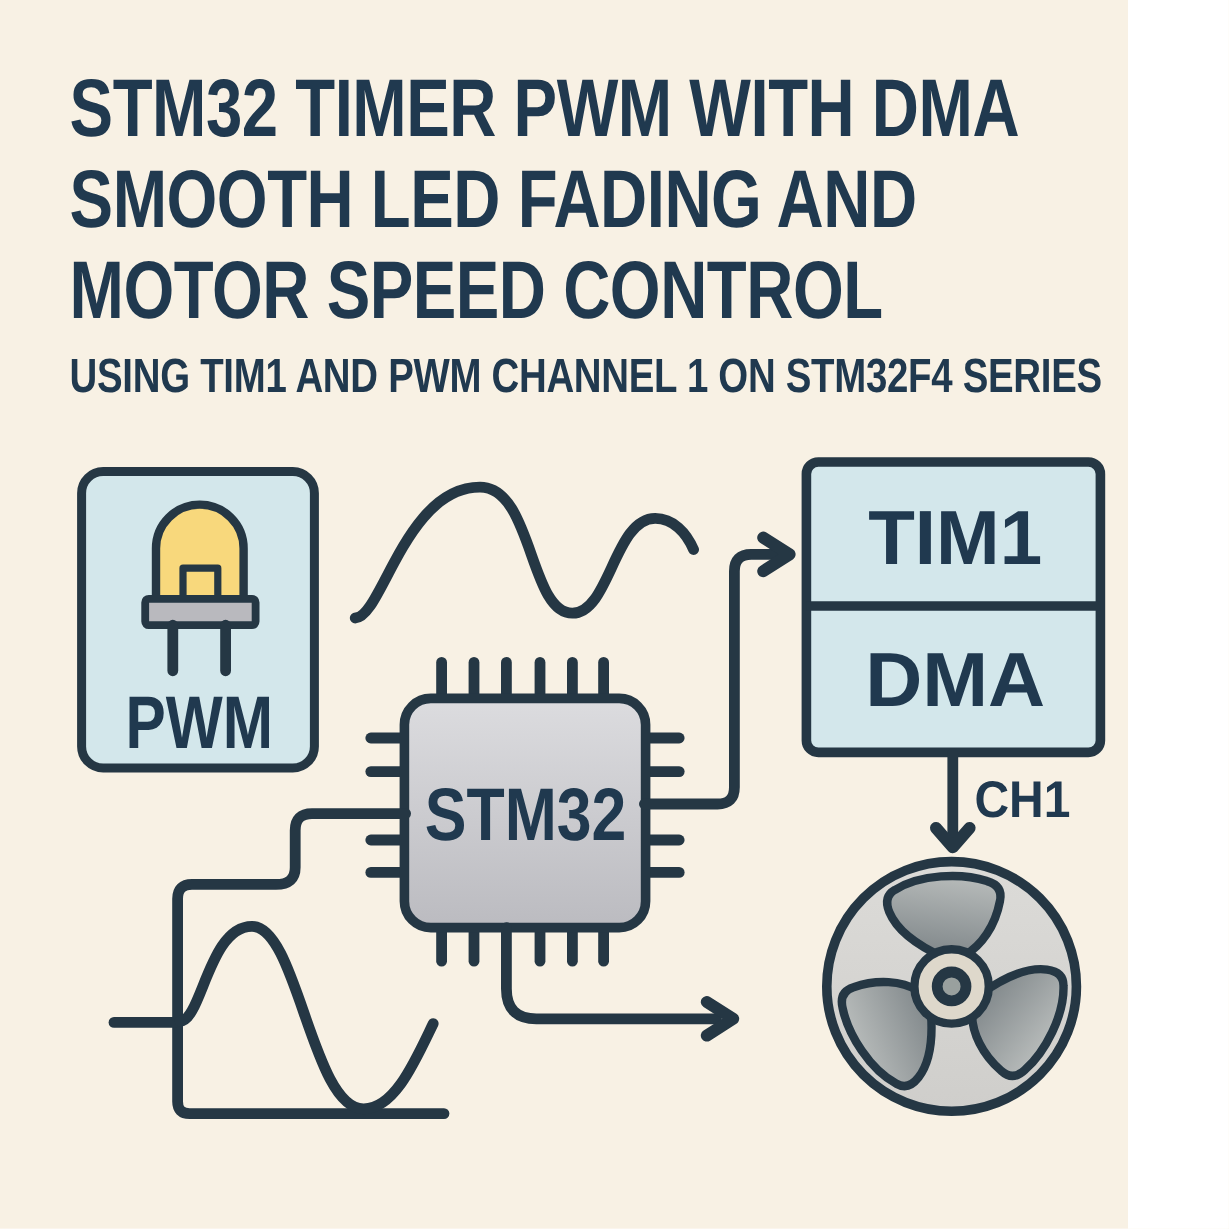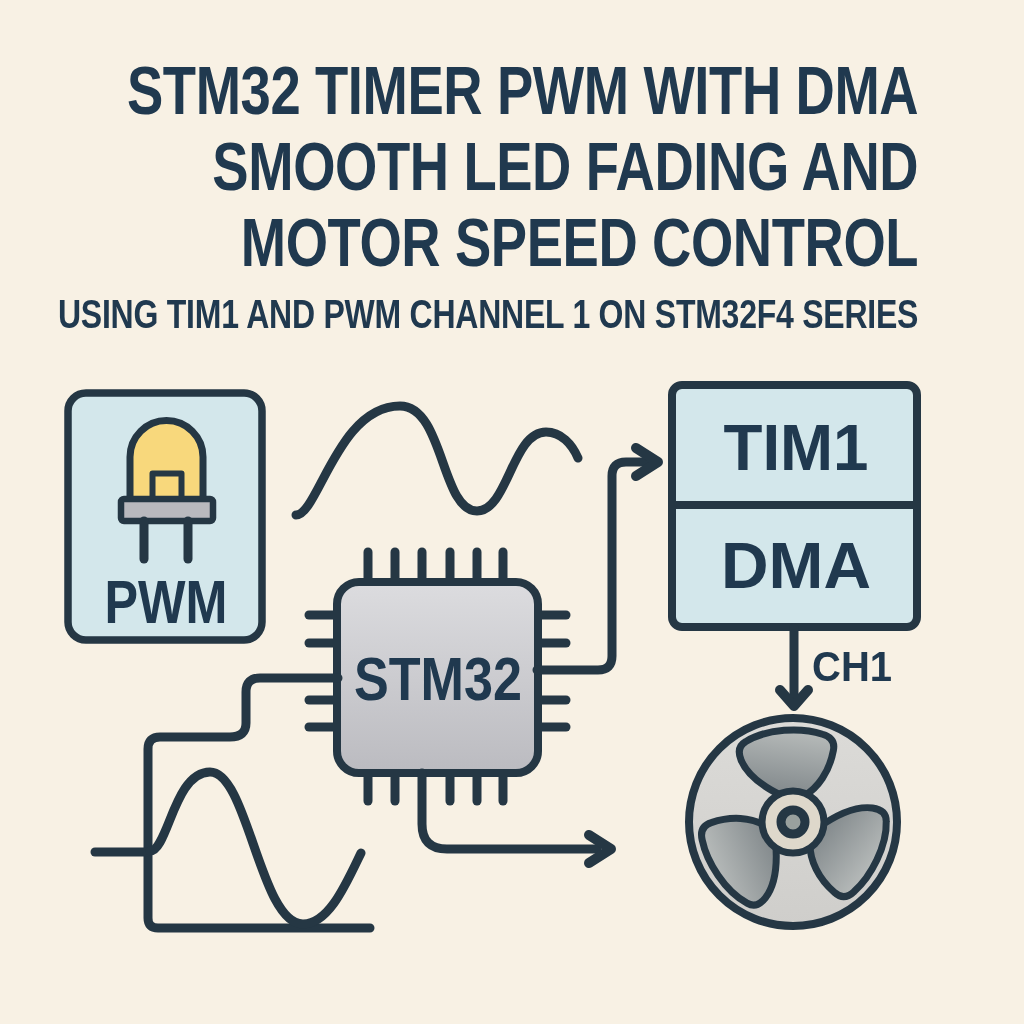--- a/index.html
+++ b/index.html
@@ -1,22 +1,21 @@
 <!DOCTYPE html>
 <html style="--bg: #f8f1e4; --ink: #253744; --title: #20394f; --panel: #d3e7eb; --chip_light: #dcdcdf; --chip_dark: #bbbbc0; --led: #f8d87c; --led_base: #b9b9be; --fan_light: #dcdbd8; --fan_dark: #cfcecb; --blade_light: #b7bbba; --blade_dark: #7f8689; --hub: #ded8cb; --hub_center: #99a09e;"><head>
 <meta charset="utf-8">
 <style>
   html,body{margin:0;padding:0;}
   .page{
     position:relative;
-    width:1024px;height:1024px;
+    width:940px;height:1024px;
     background:var(--bg,#f8f1e4);
     overflow:hidden;
     font-family:"Liberation Sans", sans-serif;
-    text-align:right;
   }
   .title-block{
     position:absolute;left:58px;top:52px;
   }
   .title-line{
     font-weight:bold;
     font-size:68px;
     line-height:76px;
     color:var(--title,#20394f);
     letter-spacing:-0.5px;

